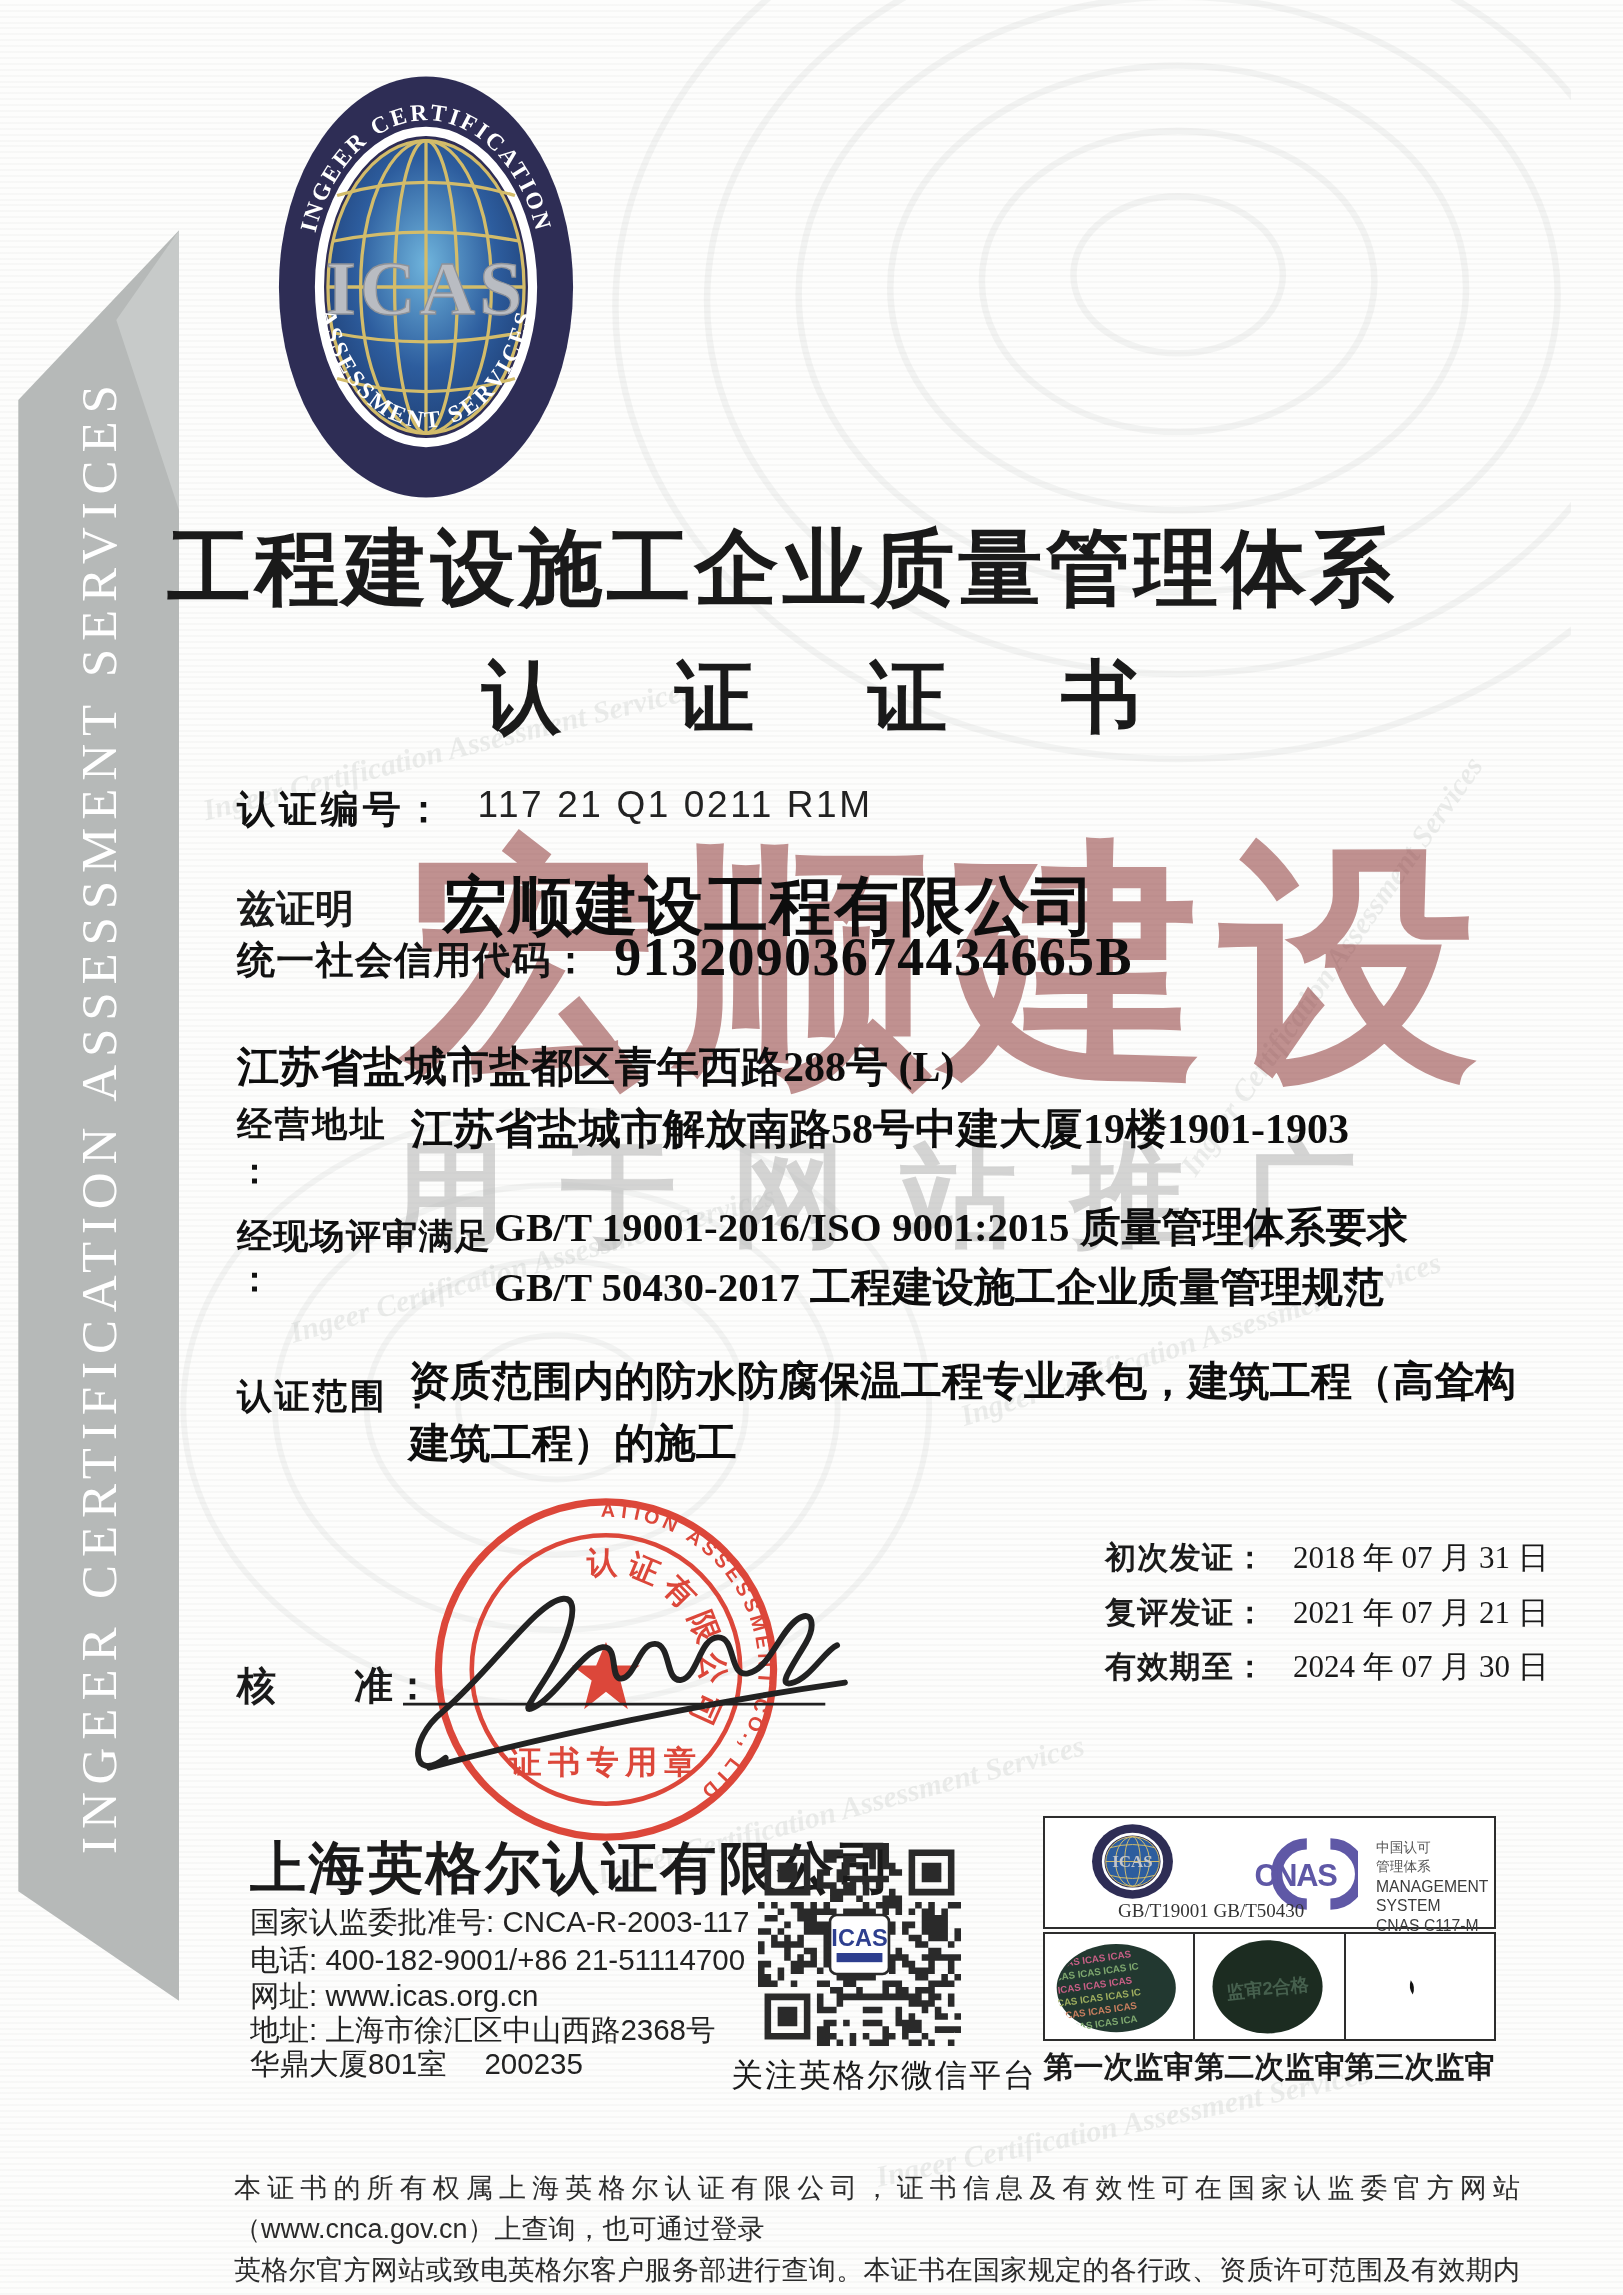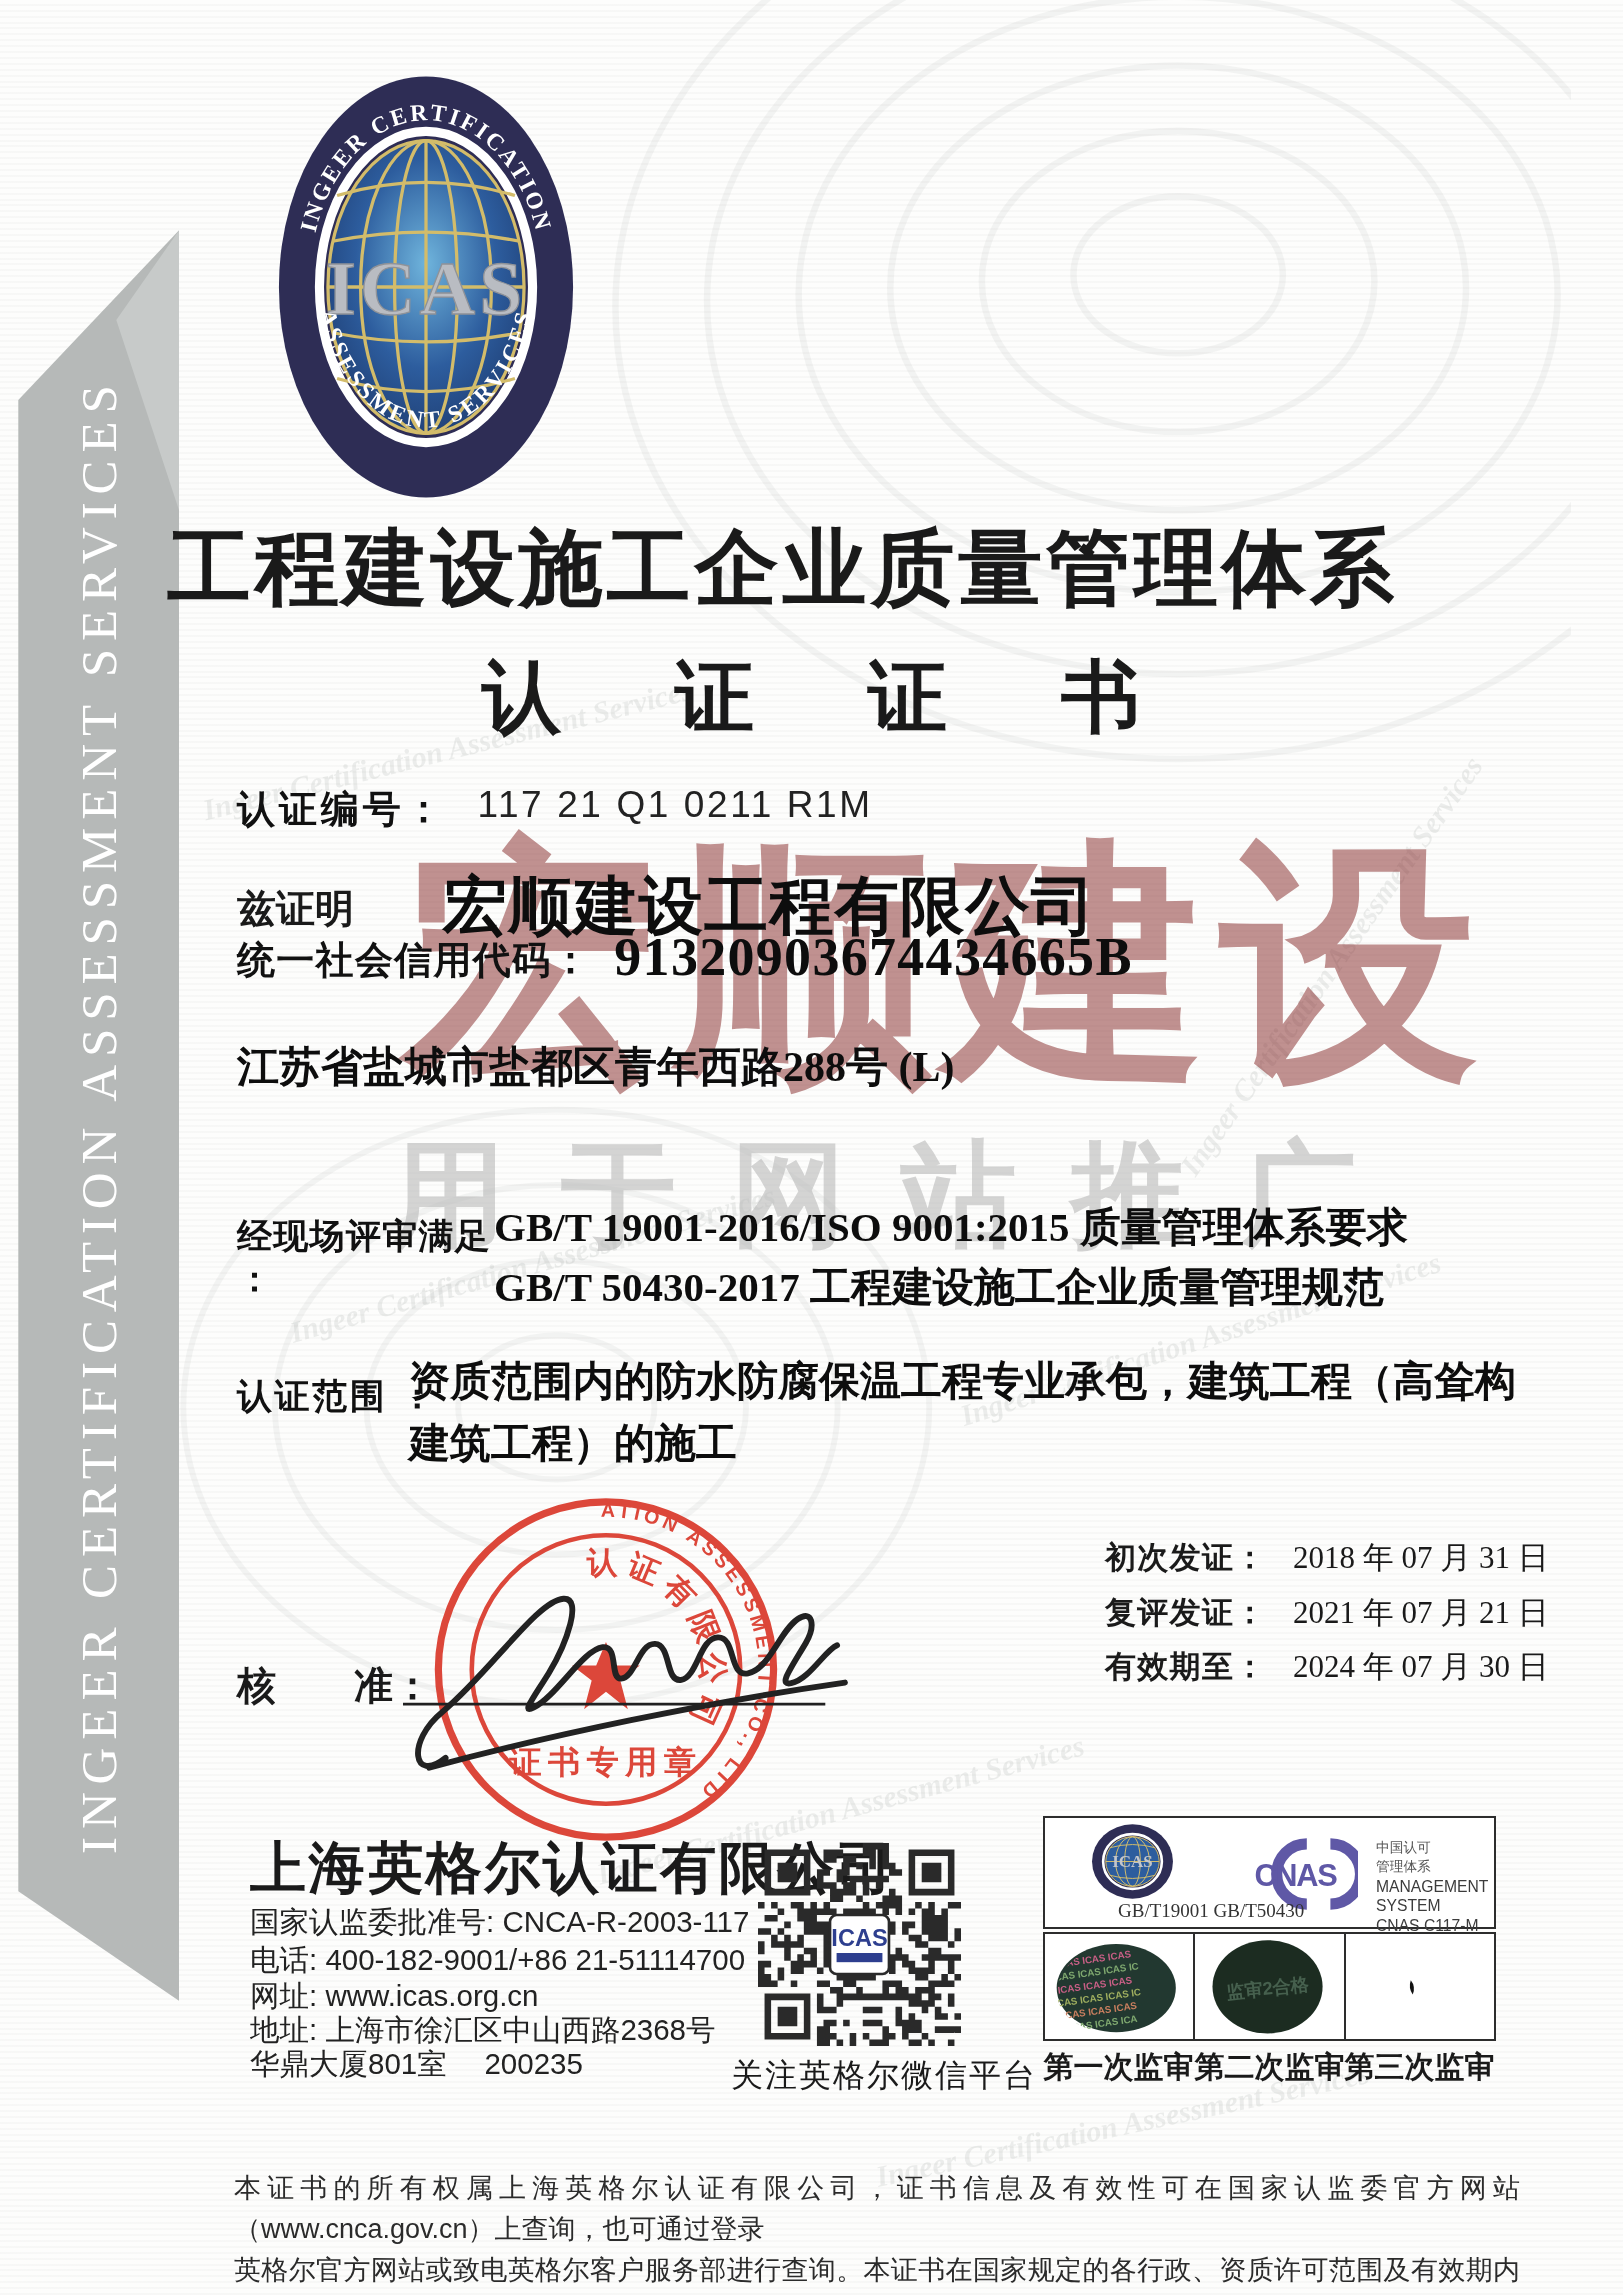--- a/index.html
+++ b/index.html
@@ -183,20 +183,24 @@
   <div id="company-name" class="abs val-serif noselect">宏顺建设工程有限公司</div>
 
   <div id="row-credit" class="abs row">
     <span class="lbl">统一社会信用代码：</span>
     <span class="v val-serif">91320903674434665B</span>
   </div>
 
   <div id="row-regaddr" class="abs row addr">
     <span class="v val-serif">江苏省盐城市盐都区青年西路288号 (L)</span>
   </div>
+  <div id="row-bizaddr" class="abs row addr">
+    <span class="lbl">经营地址 ：</span>
+    <span class="v val-serif">江苏省盐城市解放南路58号中建大厦19楼1901-1903</span>
+  </div>
 
   <div id="row-audit" class="abs row">
     <span class="lbl">经现场评审满足 ：</span>
   </div>
   <div id="audit-lines">
     <div class="std-line val-serif">GB/T 19001-2016/ISO 9001:2015 质量管理体系要求</div>
     <div class="std-line val-serif">GB/T 50430-2017 工程建设施工企业质量管理规范</div>
   </div>
 
   <div id="row-scope" class="abs row">

